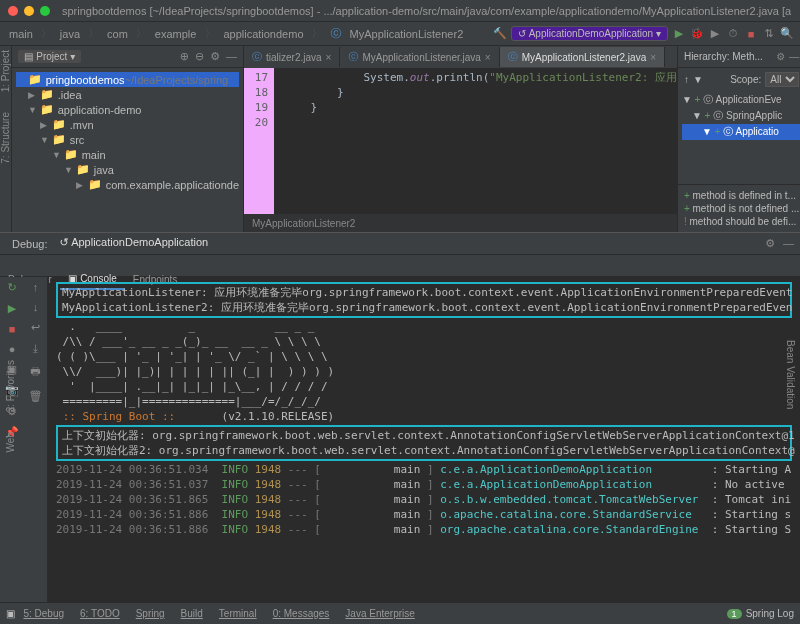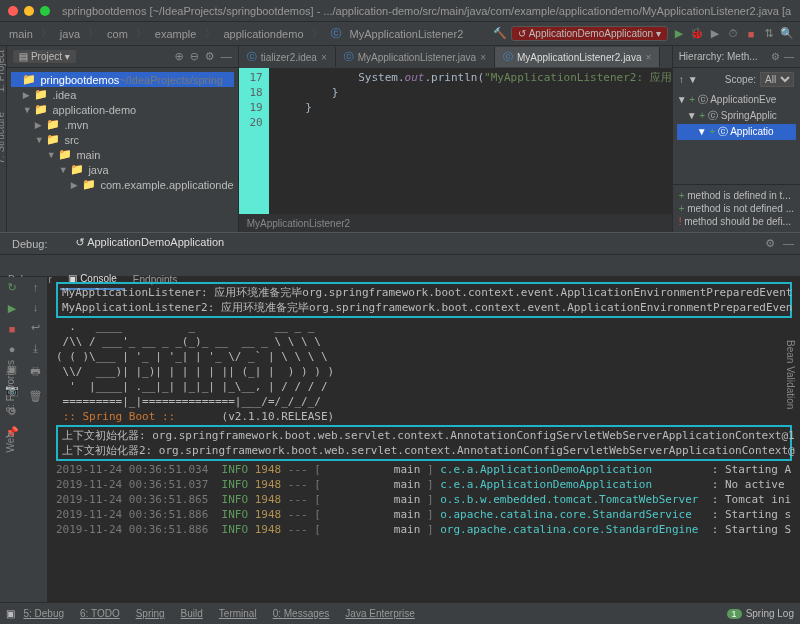--- a/index.html
+++ b/index.html
@@ -7,59 +7,59 @@
     .titlebar { height:22px; background:#3c3f41; display:flex; align-items:center; padding:0 8px; border-bottom:1px solid #2b2b2b; }
     .traffic { display:flex; gap:6px; margin-right:12px; }
     .dot { width:10px; height:10px; border-radius:50%; }
     .dot.r { background:#ff5f56; } .dot.y { background:#ffbd2e; } .dot.g { background:#27c93f; }
     .title { color:#999; font-size:11px; white-space:nowrap; overflow:hidden; }
     .nav { height:24px; background:#3c3f41; display:flex; align-items:center; padding:0 6px; border-bottom:1px solid #2b2b2b; }
     .crumb { color:#999; display:flex; align-items:center; gap:2px; }
     .crumb span { padding:0 3px; }
     .sep { color:#555; }
     .nav-right { margin-left:auto; display:flex; align-items:center; gap:4px; }
-    .run-config { background:#7f1d1d; border:1px solid #555; padding:1px 6px; border-radius:3px; color:#bbb; font-size:10px; }
+    .run-config { background:#4c1d95; border:1px solid #555; padding:1px 6px; border-radius:3px; color:#bbb; font-size:10px; }
     .icon { width:14px; height:14px; display:inline-flex; align-items:center; justify-content:center; font-size:11px; }
     .play { color:#5c9a5c; } .bug { color:#5c9a5c; }
-    .main { display:flex; height:186px;justify-content:flex-end; }
+    .main { display:flex; height:186px; }
     .sidebar-tab { width:20px; background:#3c3f41; border-right:1px solid #2b2b2b; display:flex; flex-direction:column; align-items:center; padding-top:4px; gap:20px; }
     .vtab { writing-mode:vertical-rl; transform:rotate(180deg); font-size:10px; color:#888; cursor:pointer; }
     .project-panel { width:244px; background:#3c3f41; border-right:1px solid #2b2b2b; display:flex; flex-direction:column; }
     .panel-header { height:22px; display:flex; align-items:center; padding:0 6px; border-bottom:1px solid #2b2b2b; }
     .panel-header .pt { background:#4b4b4b; padding:1px 6px; border-radius:2px; font-size:10px; }
     .panel-header .hicons { margin-left:auto; display:flex; gap:6px; color:#888; }
     .tree { padding:4px 4px; font-size:11px; overflow:hidden; }
     .tree-row { display:flex; align-items:center; padding:1px 0; white-space:nowrap; }
     .tree-row .arrow { width:12px; color:#888; font-size:9px; }
     .tree-row.sel { background:#2f65ca; color:#fff; }
     .folder { color:#8a8a8a; margin-right:4px; }
     .editor { flex:1; background:#2b2b2b; display:flex; flex-direction:column; }
     .editor-tabs { height:22px; display:flex; align-items:flex-end; border-bottom:1px solid #3c3f41; background:#3c3f41; }
     .etab { height:20px; padding:0 8px; display:flex; align-items:center; gap:4px; font-size:10px; color:#999; border-right:1px solid #2b2b2b; cursor:pointer; }
     .etab.active { background:#4e5254; color:#ddd; }
     .etab .x { color:#888; }
     .code-area { display:flex; flex:1; overflow:hidden; }
-    .gutter { width:30px; background:#5eead4; color:#606366; text-align:right; padding:2px 6px 0 0; font-family:Menlo,Consolas,monospace; font-size:11px; line-height:15px; }
+    .gutter { width:30px; background:#f0abfc; color:#606366; text-align:right; padding:2px 6px 0 0; font-family:Menlo,Consolas,monospace; font-size:11px; line-height:15px; }
     .code { flex:1; padding:2px 0 0 10px; font-family:Menlo,Consolas,monospace; font-size:11px; line-height:15px; white-space:pre; color:#a9b7c6; } .str { color:#6a8759; } .fld { font-style:italic; color:#9876aa; }
     .crumb-bar { height:18px; background:#313335; padding:0 8px; font-size:10px; color:#888; display:flex; align-items:center; }
     .hierarchy { width:162px; background:#3c3f41; border-left:1px solid #2b2b2b; font-size:10px; display:flex; flex-direction:column; }
     .hier-head { height:22px; display:flex; align-items:center; padding:0 6px; border-bottom:1px solid #2b2b2b; color:#bbb; }
     .hier-tools { height:22px; display:flex; align-items:center; padding:0 6px; gap:4px; }
     .hier-tools .scope { margin-left:auto; color:#bbb; }
     .hier-tools select { background:#4b4b4b; border:1px solid #555; color:#bbb; font-size:10px; }
     .hier-tree { padding:2px 4px; font-size:10px; }
     .hier-tree .row { white-space:nowrap; overflow:hidden; padding:1px 0; }
     .hier-tree .row.sel { background:#2f65ca; color:#fff; }
     .hier-legend { margin-top:auto; padding:4px 6px; font-size:10px; border-top:1px solid #2b2b2b; white-space:nowrap; overflow:hidden; }
     .hier-legend .row { padding:1px 0; }
     .plus { color:#5c9a5c; } .excl { color:#c75450; }
     .debug-panel { height:370px; background:#2b2b2b; border-top:1px solid #555; display:flex; flex-direction:column; }
     .debug-head { height:22px; background:#3c3f41; display:flex; align-items:center; padding:0 6px; border-bottom:1px solid #2b2b2b; }
     .debug-head .dt { padding:0 6px; }
-    .debug-head .active-tab { border-bottom:2px solid #4a88c7; color:#ddd; padding:14px 6px;margin-left:16px; }
+    .debug-head .active-tab { border-bottom:2px solid #4a88c7; color:#ddd; padding:14px 6px; }
     .debug-head .hicons { margin-left:auto; display:flex; gap:8px; color:#888; }
     .debug-sub { height:22px; background:#3c3f41; display:flex; align-items:center; border-bottom:1px solid #2b2b2b; }
     .debug-sub .dst { padding:2 8px; font-size:10px; color:#999; height:100%; display:flex; align-items:center; padding:0 8px;margin-top:28px; }
     .debug-sub .dst.active { color:#ddd; border-bottom:2px solid #4a88c7; }
     .debug-body { flex:1; display:flex; overflow:hidden; }
     .debug-tools { width:24px; background:#3c3f41; display:flex; flex-direction:column; align-items:center; padding:4px 0; gap:8px; color:#888; }
     .debug-tools2 { width:24px; background:#3c3f41; display:flex; flex-direction:column; align-items:center; padding:4px 0; gap:8px; color:#888; border-right:1px solid #2b2b2b;}
     .console { flex:1; padding:4px 8px; font-family:Menlo,Consolas,monospace; font-size:11px; line-height:15px; overflow:hidden; white-space:pre; color:#bbb; }
     .console .hl { border:2px solid #1fb5c9; padding:1px 4px; display:block; margin:1px 0; }
     .console .gray { color:#777; }
@@ -169,21 +169,21 @@
           <span class="folder">📁</span>
           <span>com.example.applicationde</span>
         </div>
       </div>
   </div>
 
   <div class="editor">
     <div class="editor-tabs" id="editor-tabs">
         <div class="etab">
           <span style="color:#4a88c7">ⓒ</span>
-          <span>tializer2.idea</span>
+          <span>tializer2.java</span>
           <span class="x">×</span>
         </div>
         <div class="etab">
           <span style="color:#4a88c7">ⓒ</span>
           <span>MyApplicationListener.java</span>
           <span class="x">×</span>
         </div>
         <div class="etab active">
           <span style="color:#4a88c7">ⓒ</span>
           <span>MyApplicationListener2.java</span>

